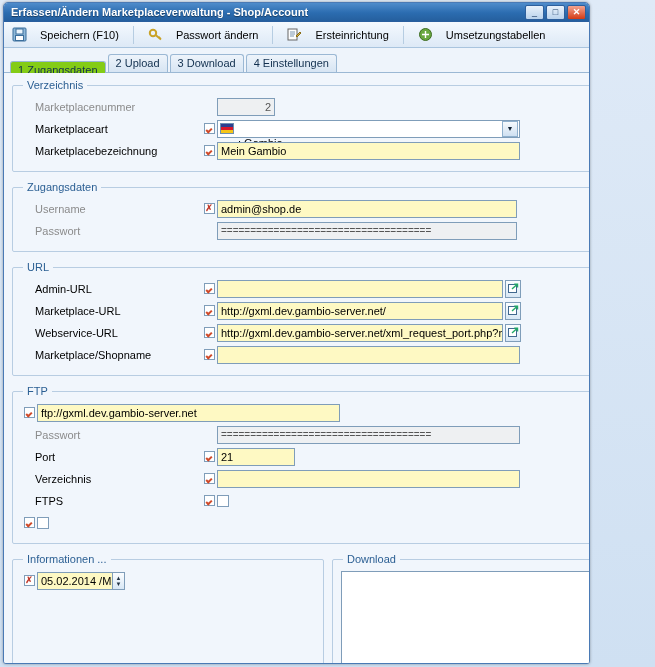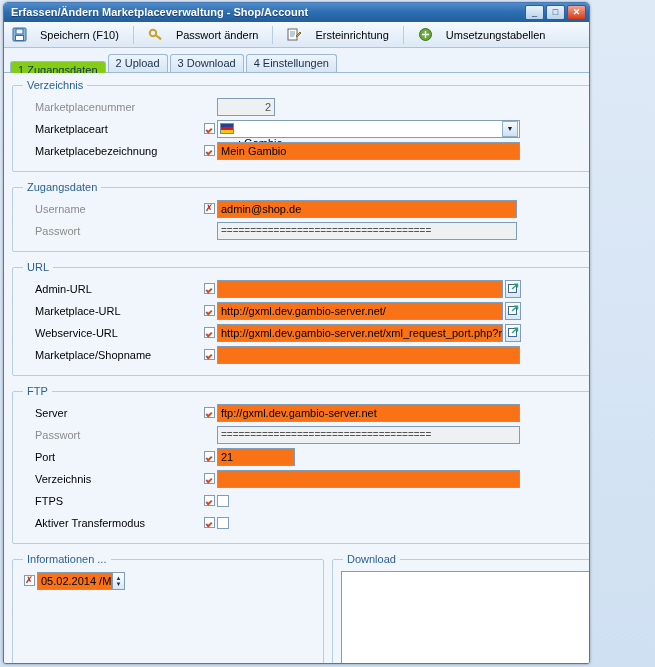--- a/index.html
+++ b/index.html
@@ -179,21 +179,21 @@
     color: #c0392b;
     font-size: 9px;
     font-weight: bold;
     line-height: 9px;
     text-align: center;
   }
 
   .fld {
     height: 18px;
     border: 1px solid #7f9db9;
-    background: #f97316;
+    background: #fef9c3;
     font-size: 11px;
     padding: 0 3px;
     line-height: 16px;
     color: #000;
     overflow: hidden;
     white-space: nowrap;
   }
   .fld.ro {
     background: #eef0f2;
     color: #555;
@@ -435,21 +435,20 @@
               <span class="mark tick"></span>
             </div>
           <div class="fld w303"></div>
         </div>
       </fieldset>
 
       <fieldset class="grp">
         <legend>FTP</legend>
 
         <div class="row">
-          <div class="lbl">Server</div>
           <div class="chk-col">
               <span class="mark tick"></span>
             </div>
           <div class="fld w303">ftp://gxml.dev.gambio-server.net</div>
         </div>
 
 
         <div class="row">
           <div class="lbl dim">Passwort</div>
           <div class="chk-col"></div>
@@ -474,21 +473,20 @@
 
         <div class="row">
           <div class="lbl">FTPS</div>
           <div class="chk-col">
               <span class="mark tick"></span>
             </div>
           <div class="cb"></div>
         </div>
 
         <div class="row">
-          <div class="lbl">Aktiver Transfermodus</div>
           <div class="chk-col">
               <span class="mark tick"></span>
             </div>
           <div class="cb"></div>
         </div>
       </fieldset>
 
       <div class="bottom">
         <fieldset class="grp info">
           <legend>Informationen ...</legend>

